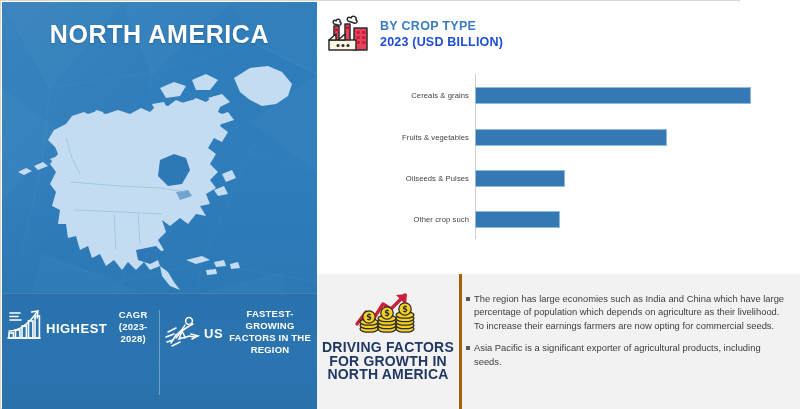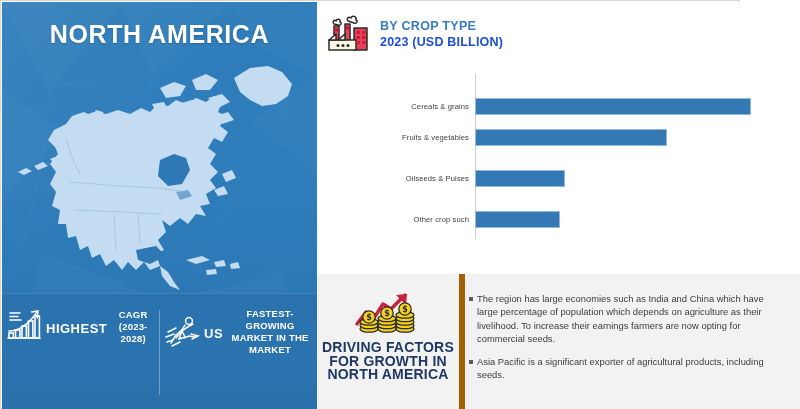--- a/index.html
+++ b/index.html
@@ -116,21 +116,21 @@
     padding-top:16px;box-sizing:border-box;
   }
   .factors-left .ico{width:78px;height:44px;}
   .factors-left .cap{
     margin-top:7px;text-align:center;
     color:#1f3864;font-size:14px;font-weight:bold;line-height:13.5px;
     letter-spacing:.2px;
   }
   .factors-right{
     flex:1;padding:18px 14px 10px 4px;box-sizing:border-box;
-    border-left:6px solid #a16207;
+    border-left:3px solid #a16207;
   }
   .bullet{
     display:flex;gap:4px;margin-bottom:9px;
   }
   .bullet .sq{
     flex:none;width:4px;height:4px;background:#5a5a5a;margin-top:5px;
   }
   .bullet .txt{
     font-size:9.4px;color:#3d3d3d;line-height:13.4px;
   }
@@ -263,21 +263,21 @@
               <path d="M31 22 L38 24 L32 27"></path>
               <line x1="8" y1="20" x2="16" y2="16"></line>
               <line x1="6" y1="25" x2="14" y2="22"></line>
               <line x1="7" y1="30" x2="13" y2="28"></line>
               <line x1="12" y1="34" x2="20" y2="30"></line>
             </svg>
           </div>
           <div class="big">US</div>
           <div class="sub">
             <span>FASTEST-GROWING</span><br>
-            <span>MARKET IN THE MARKET</span>
+            <span>FACTORS IN THE REGION</span>
           </div>
         </div>
 
       </div>
     </div>
   </div>
 
   <div class="chart-area">
 
     <div class="chart-header">
@@ -312,21 +312,21 @@
       </div>
       <div class="chart-titles">
         <div class="t1">BY CROP TYPE</div>
         <div class="t2">2023 (USD BILLION)</div>
       </div>
     </div>
 
     <div class="plot">
       <div class="axis-line"></div>
 
-      <div class="bar-row" style="top:11px">
+      <div class="bar-row" style="top:0px">
         <div class="bar-label">Cereals &amp; grains</div>
         <div class="bar" title="Cereals &amp; grains: 206" style="width: 276px; background: rgb(53, 121, 180); border-color: rgb(143, 186, 221);"></div>
       </div>
 
       <div class="bar-row" style="top:42px">
         <div class="bar-label">Fruits &amp; vegetables</div>
         <div class="bar" title="Fruits &amp; vegetables: 143" style="width: 192px; background: rgb(53, 121, 180); border-color: rgb(143, 186, 221);"></div>
       </div>
 
       <div class="bar-row" style="top:83px">

